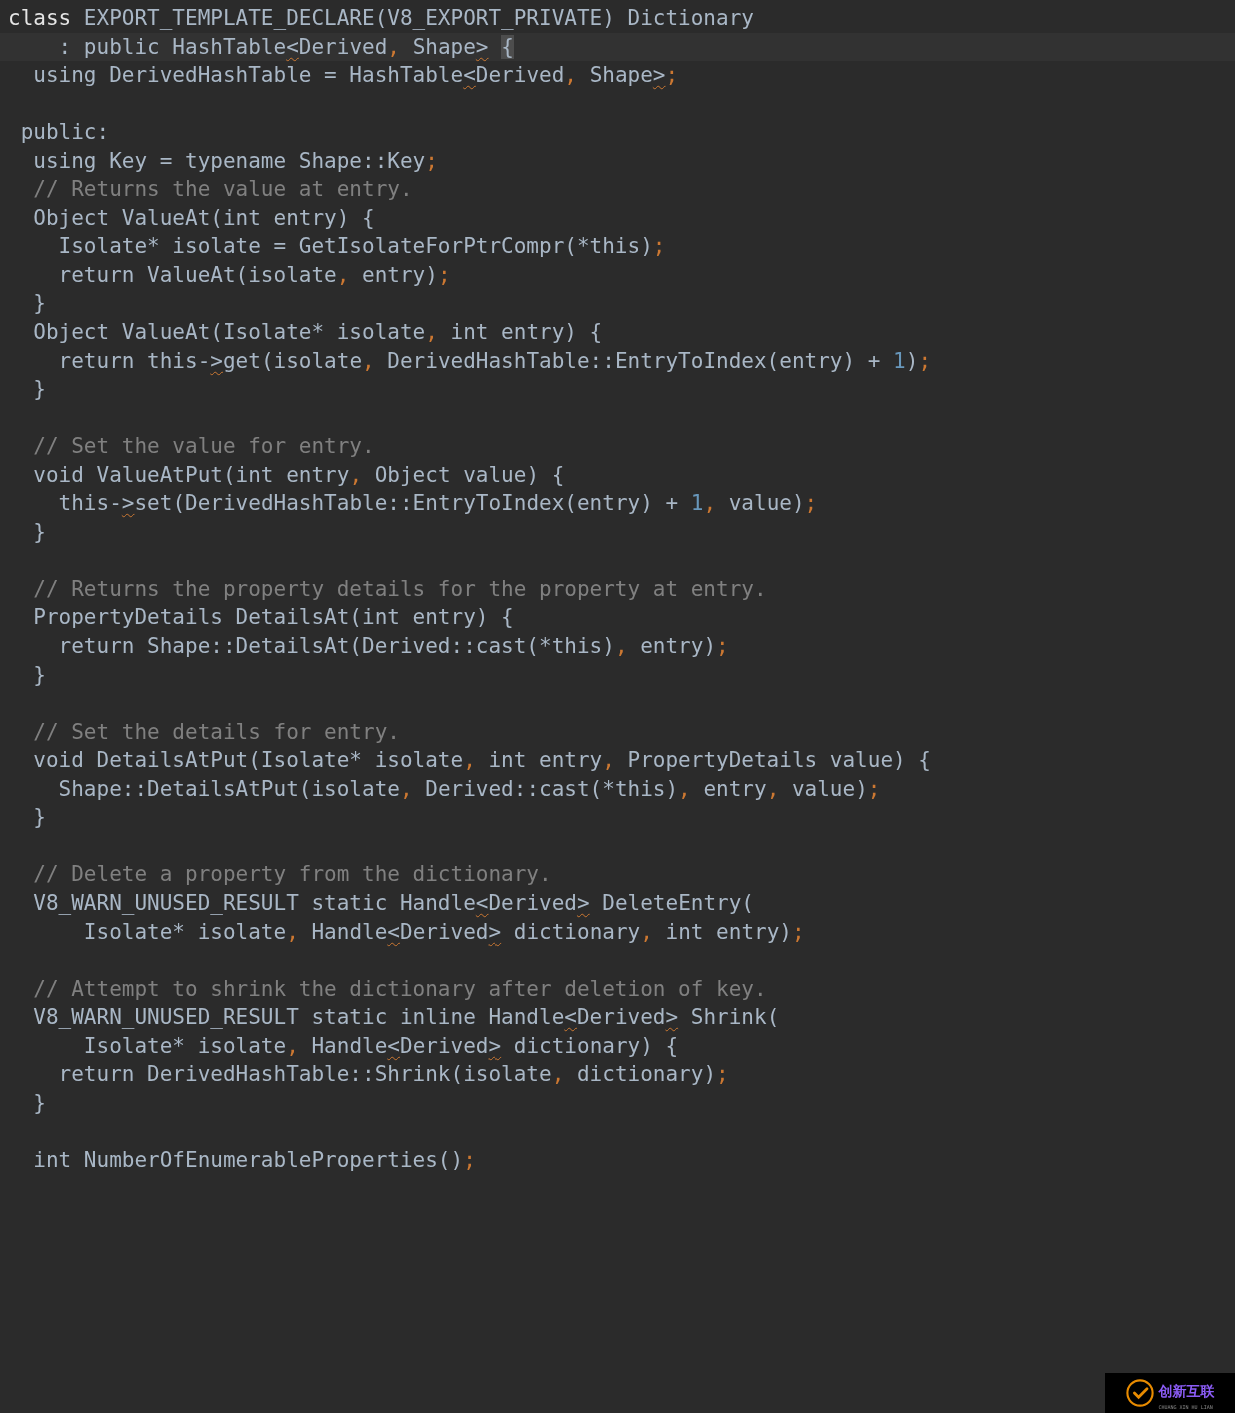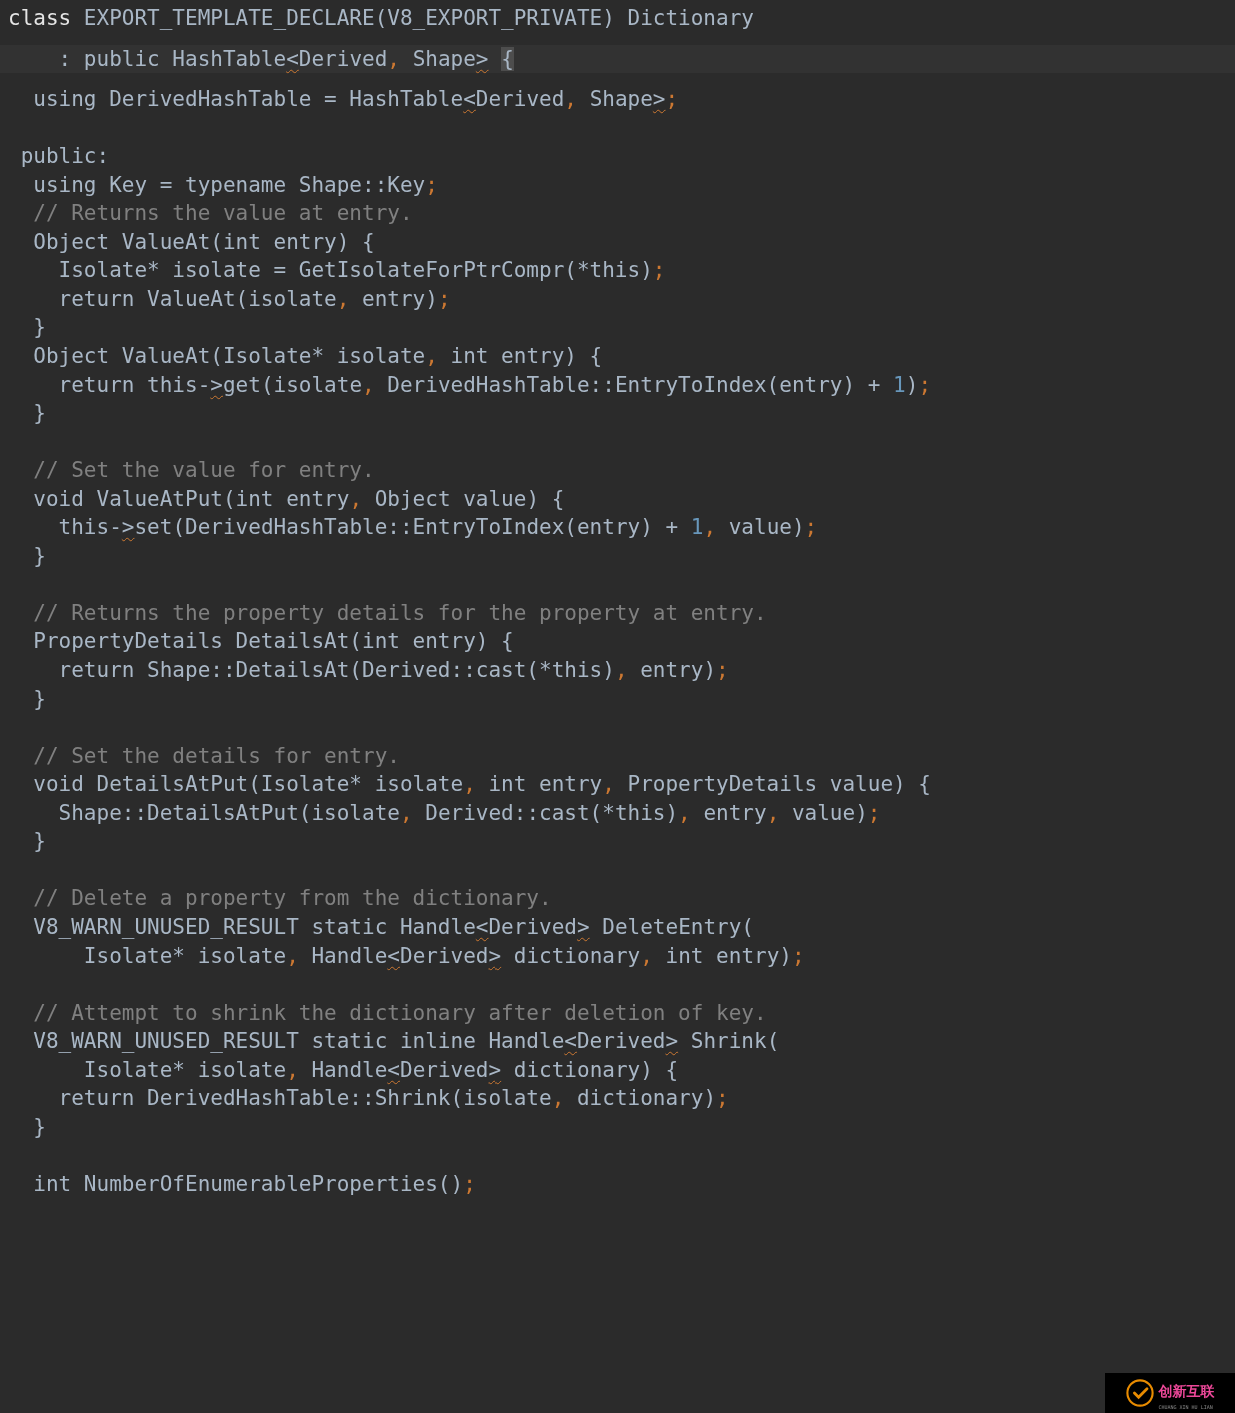--- a/index.html
+++ b/index.html
@@ -22,21 +22,21 @@
     .code-container {
       white-space: pre;
     }
     .line {
       white-space: pre;
       position: relative;
     }
     .line.highlight {
       background: #323232;
       display: block;
-      margin: 12px -8px;
+      margin: 0 -8px;
       padding: 0 8px;
     }
     .keyword-orange { color: #e5e5e5; }
     .keyword-blue { color: #6897bb; }
     .text-default { color: #a9b7c6; }
     .comment { color: #808080; margin-top: 38px; }
     .cursor-highlight {
       background: #4d4d4d;
       color: #a9b7c6;
     }
@@ -56,21 +56,21 @@
       display: flex;
       align-items: center;
       justify-content: center;
       gap: 5px;
     }
     .watermark-logo {
       width: 28px;
       height: 28px;
     }
     .watermark-text {
-      color: #ec4899;
+      color: #8b5cf6;
       font-family: sans-serif;
       font-size: 14px;
       font-weight: bold;
       line-height: 1;
     }
     .watermark-sub {
       color: #888;
       font-size: 5px;
       display: block;
     }

